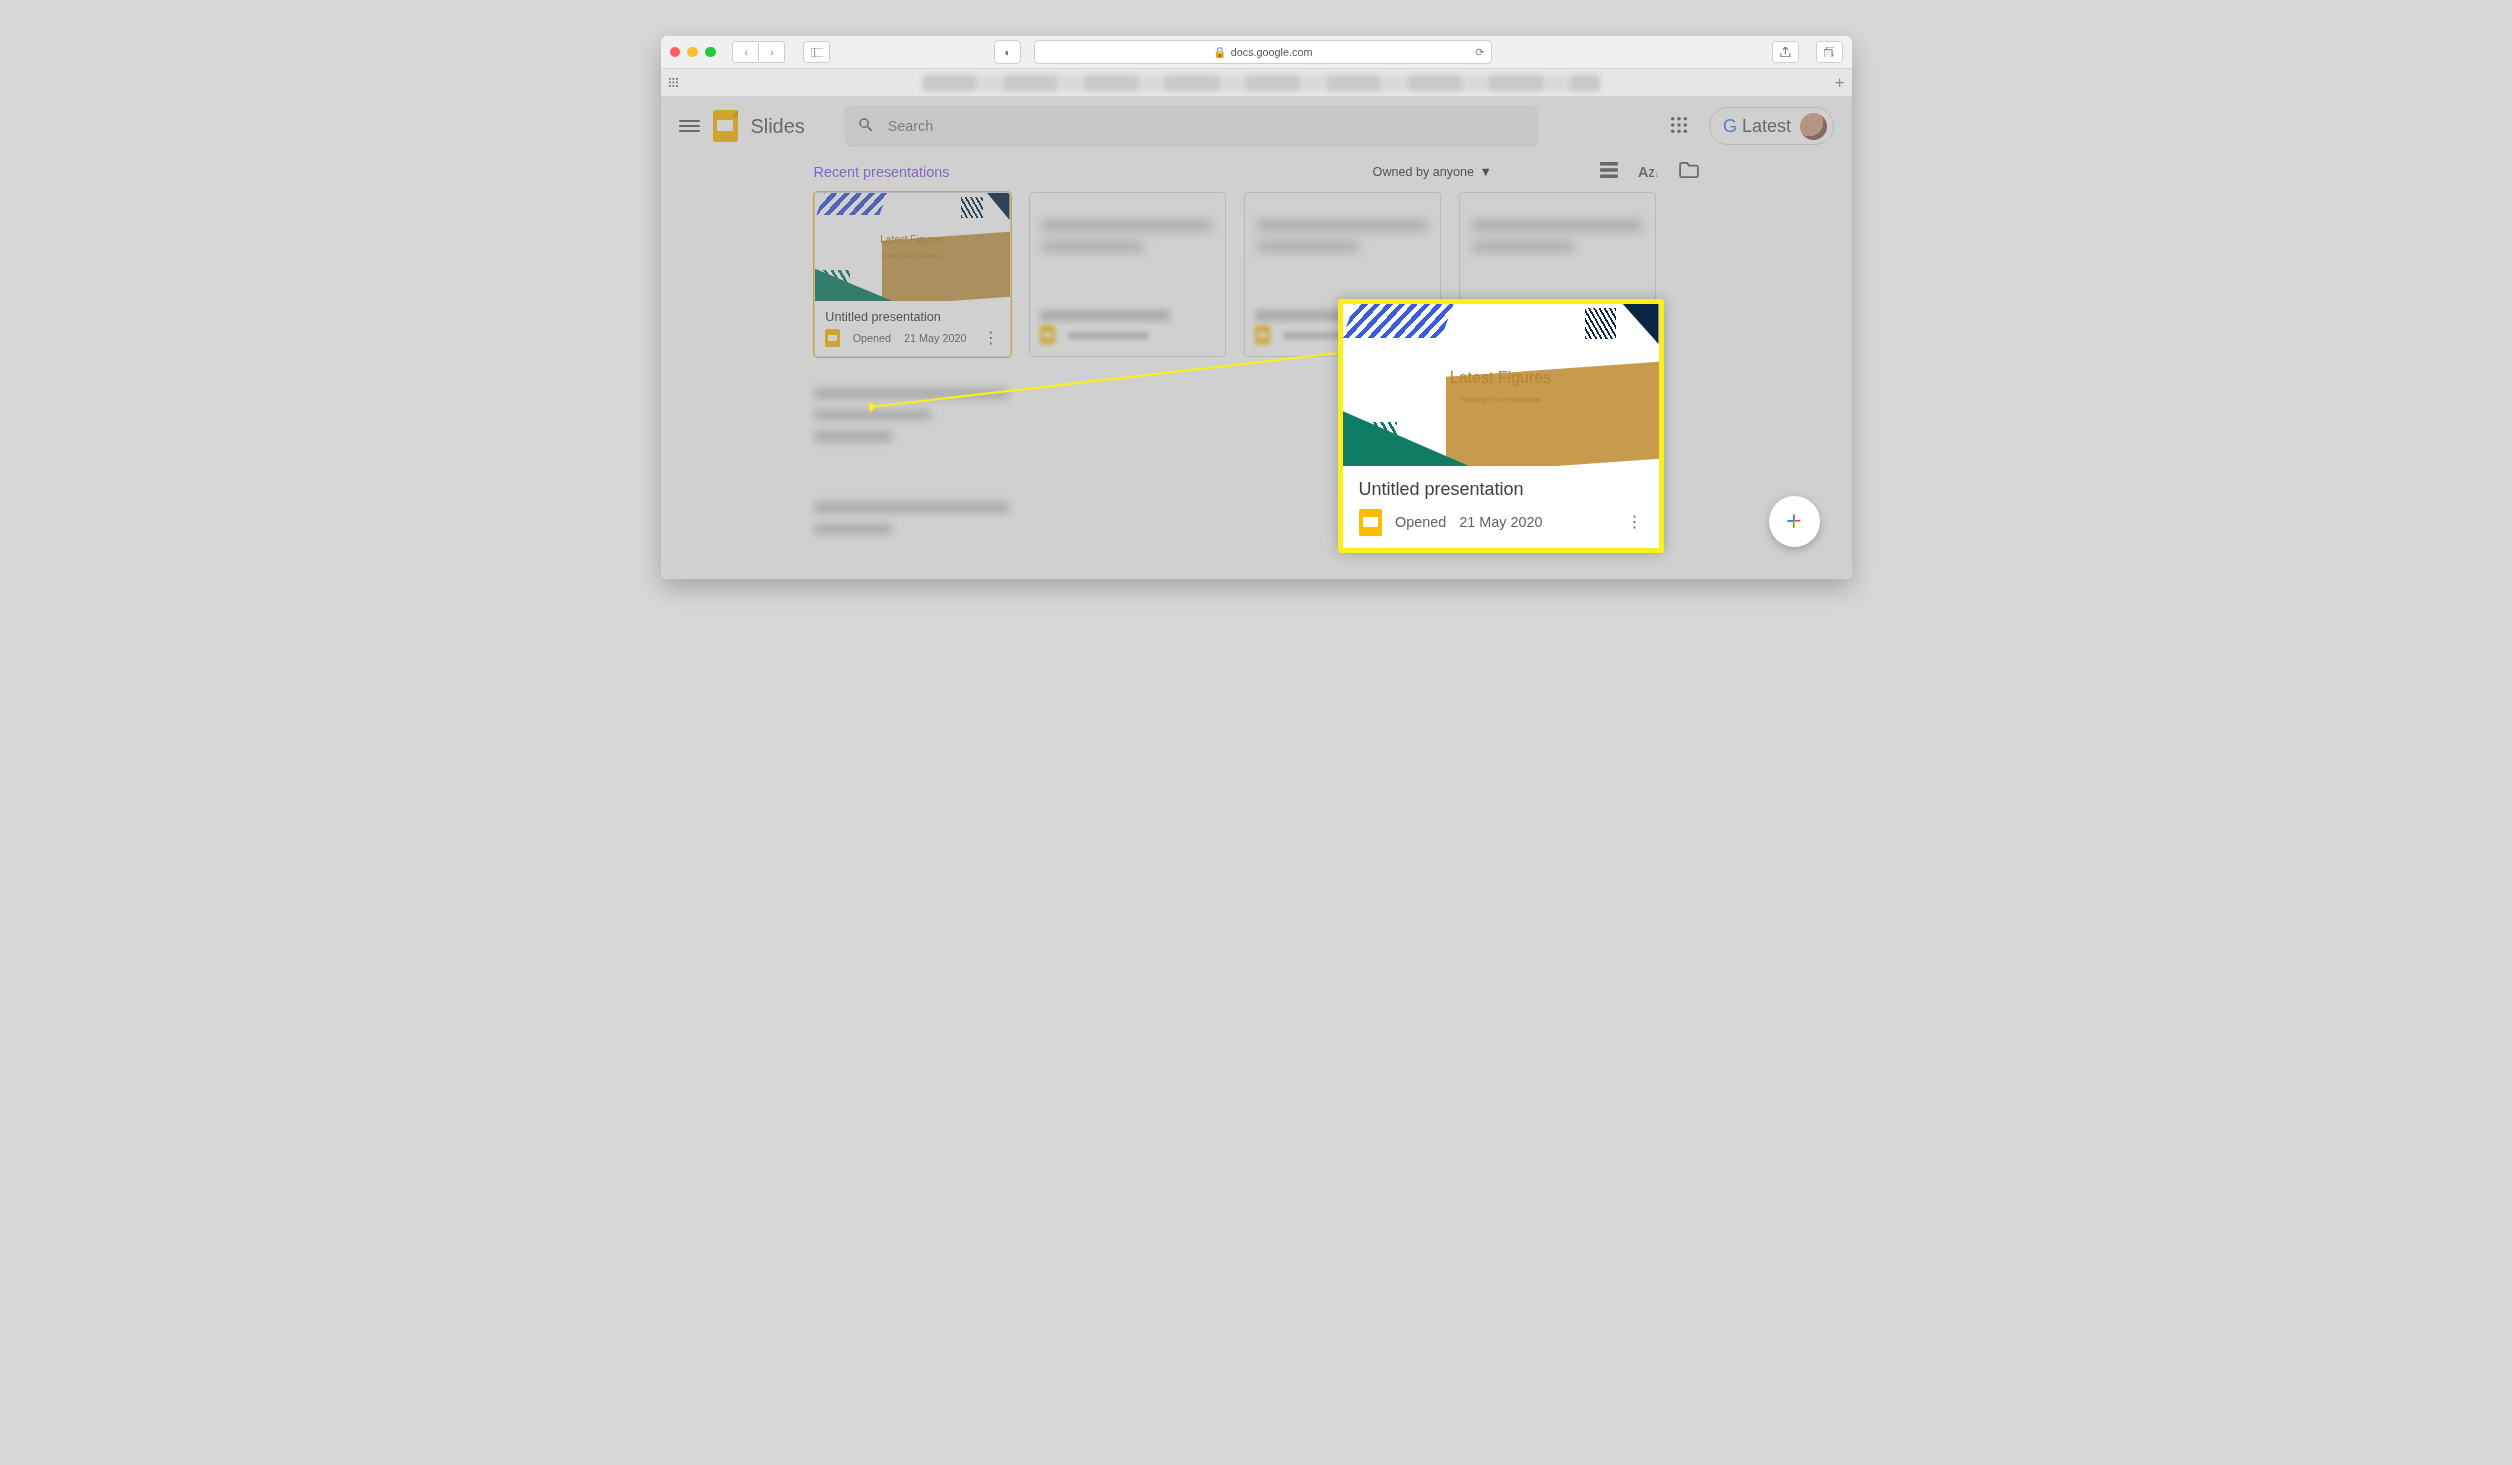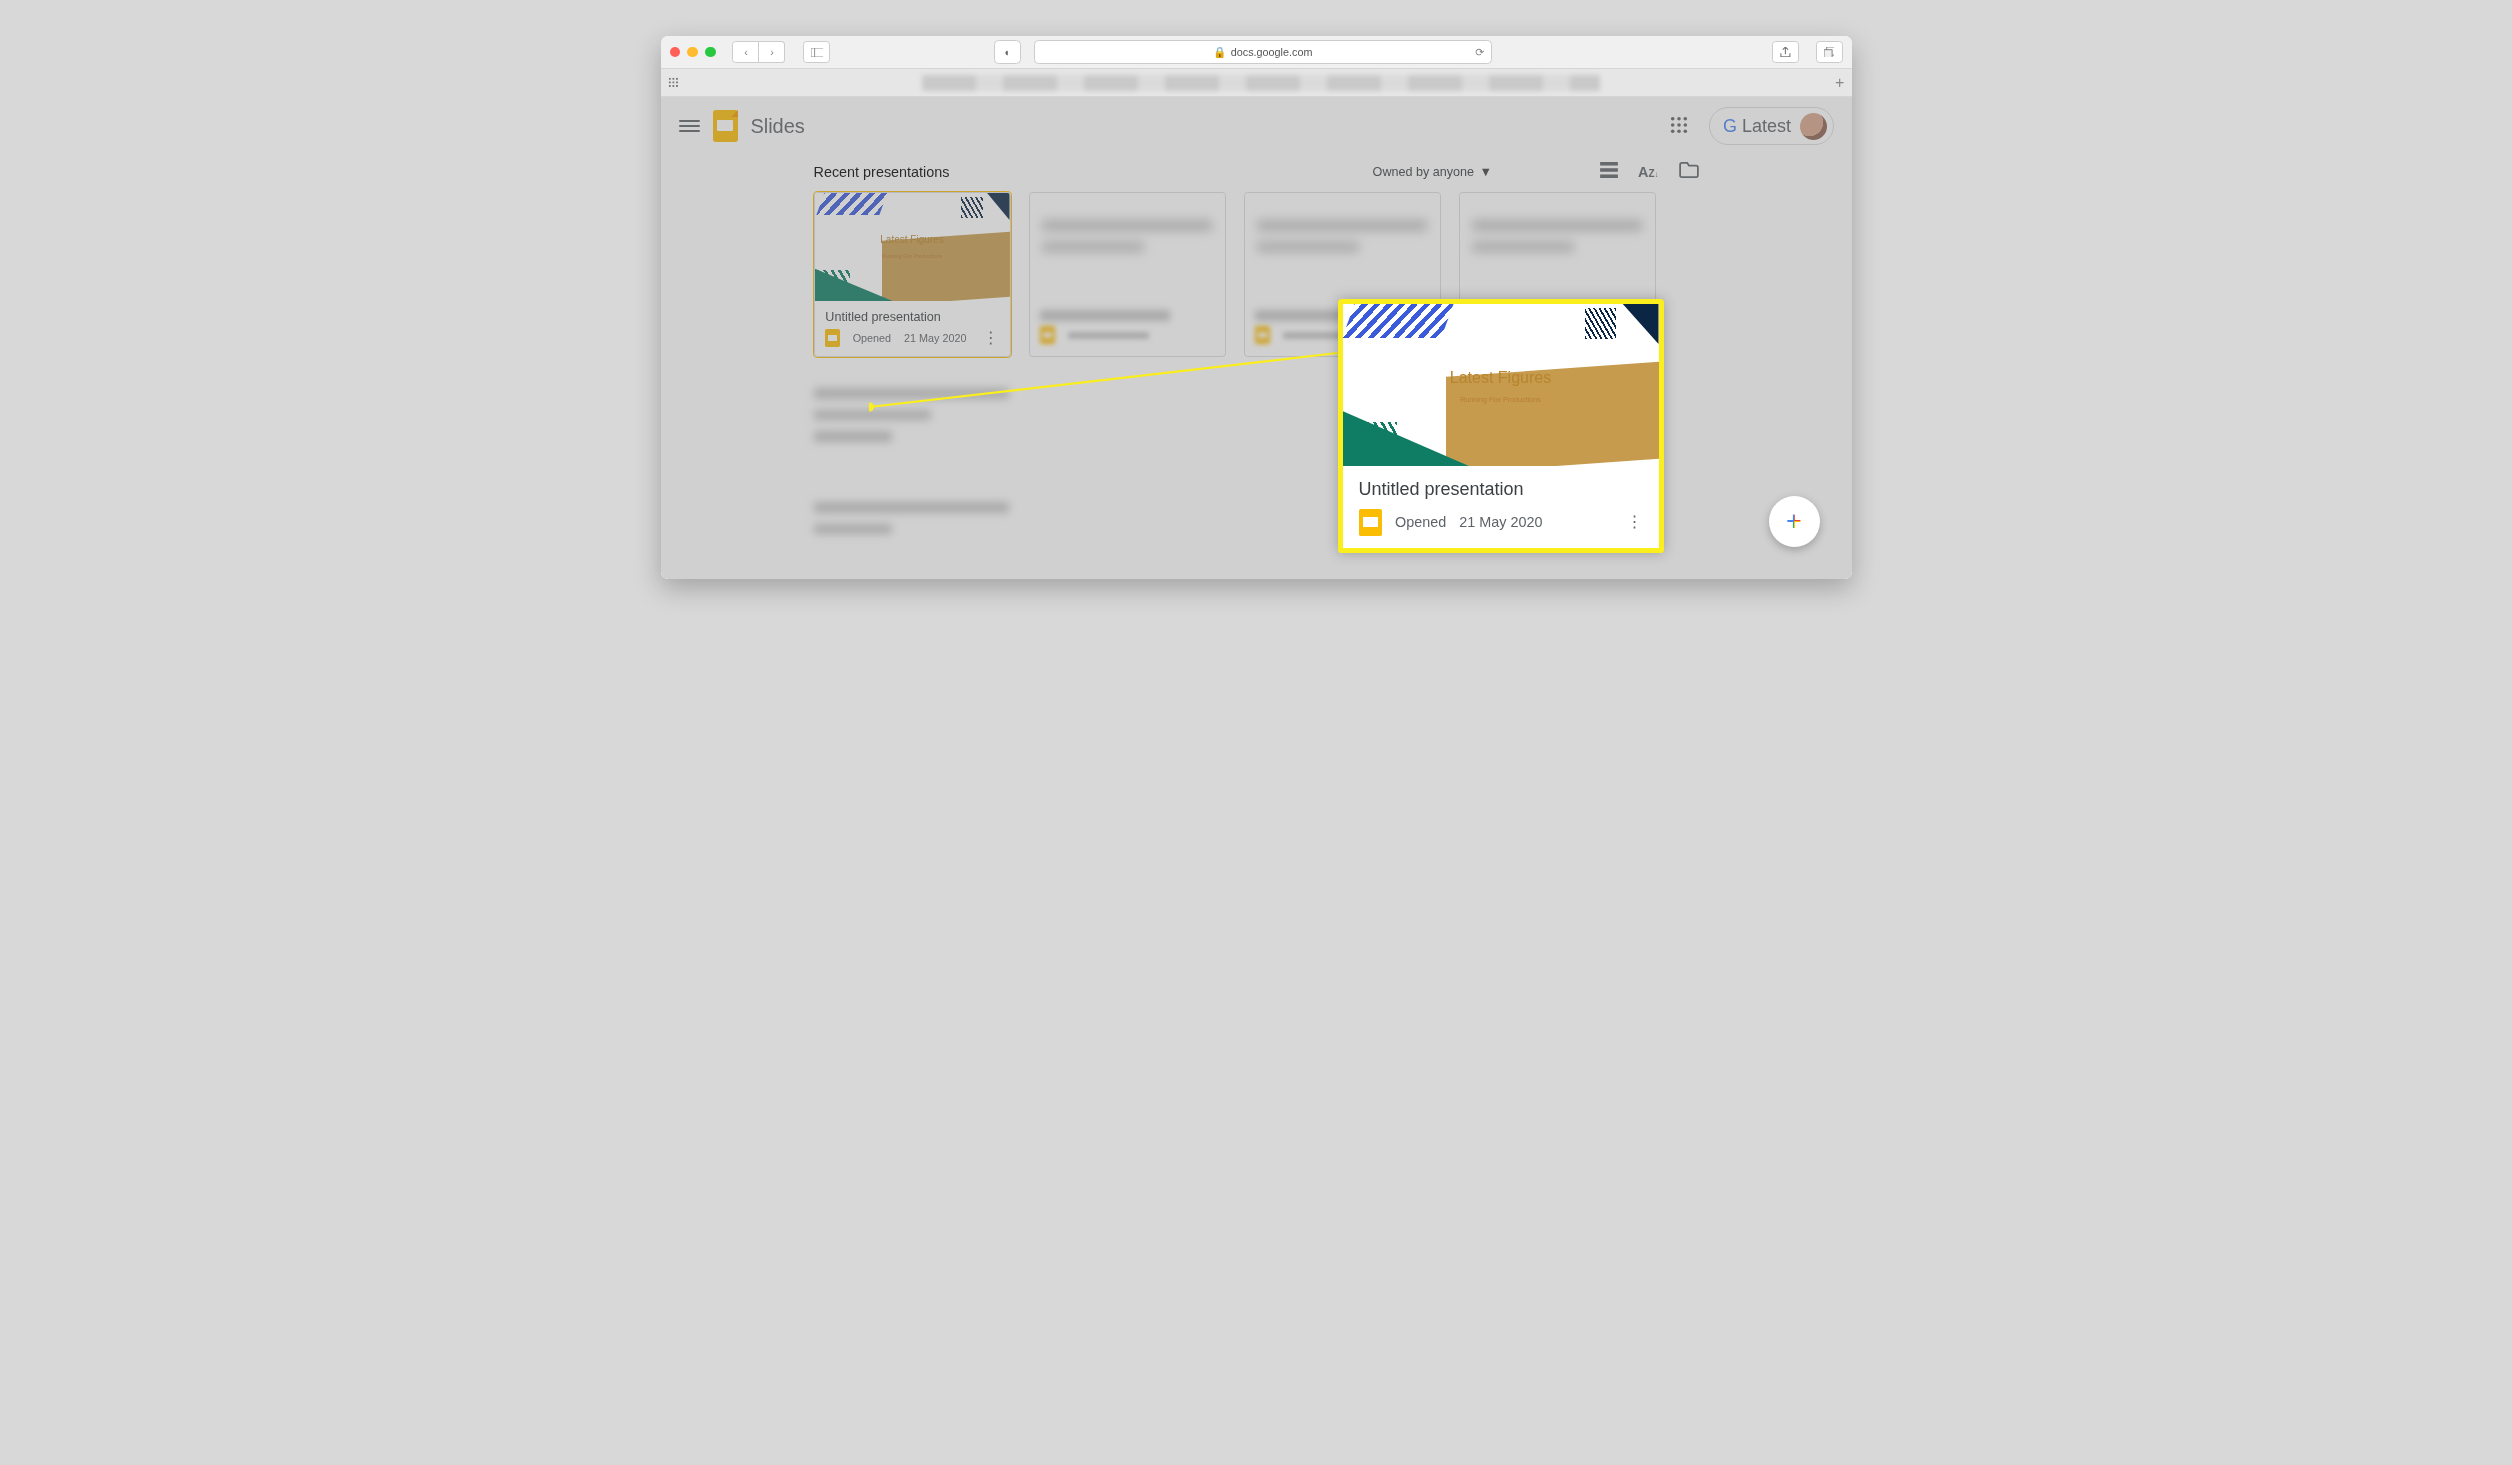--- a/index.html
+++ b/index.html
@@ -77,21 +77,21 @@
   }
   .search-icon svg{fill:#5f6368}
   .apps-icon{margin-left:auto}
   .gsuite-pill{
     border:0.9px solid #dadce0;border-radius:20px;height:36px;display:flex;align-items:center;padding:0 5.4px 0 12.6px;gap:9px;color:#5f6368;font-size:18px;margin-left:9px;
   }
   .avatar{width:27px;height:27px;border-radius:50%;background:radial-gradient(circle at 35% 35%,#d7a38a 0 55%,#8d6050 56%);}
   
   .content{padding:7.2px 153px 0 153px;position:relative}
   .row-head{display:flex;align-items:center;margin-bottom:10.8px}
-  .row-title{font-size:14.4px;color:#000000}
+  .row-title{font-size:14.4px;color:#8b5cf6}
   .owner-filter{margin-left:auto;margin-right:108px;color:#3c4043;font-size:12.6px;display:flex;align-items:center;gap:5.4px}
   .view-icons{display:flex;gap:20px;color:#5f6368;align-items:center}
   
   .grid{display:flex;flex-wrap:wrap;gap:18px}
   .card{
     width:195px;border:0.9px solid #dadce0;border-radius:3.6px;overflow:hidden;background:#fff;position:relative;
   }
   .card.selected{outline:1.8px solid #fbbc04;}
   .thumb{height:108px;background:#fff;position:relative}
   .thumb.blur{filter:blur(5.4px)}
@@ -193,20 +193,28 @@
   <div class="app">
 
     <div class="app-header">
       <div class="burger">
           <div></div>
           <div></div>
           <div></div>
         </div>
       <div class="slides-logo"></div>
       <div class="app-title">Slides</div>
+      <div class="searchbox">
+        <span class="search-icon">
+          <svg width="18" height="18" viewBox="0 0 24 24">
+              <path d="M15.5 14h-.79l-.28-.27A6.471 6.471 0 0016 9.5 6.5 6.5 0 109.5 16a6.47 6.47 0 004.23-1.57l.27.28v.79l5 5L20.49 19l-5-5zM9.5 14A4.5 4.5 0 1114 9.5 4.5 4.5 0 019.5 14z"></path>
+            </svg>
+        </span>
+        <span style="color:#7c8085;font-size:14.4px">Search</span>
+      </div>
       <span class="apps-icon">
         <svg width="18" height="18" viewBox="0 0 20 20" fill="#5f6368">
             <circle cx="3" cy="3" r="2"></circle>
             <circle cx="10" cy="3" r="2"></circle>
             <circle cx="17" cy="3" r="2"></circle>
             <circle cx="3" cy="10" r="2"></circle>
             <circle cx="10" cy="10" r="2"></circle>
             <circle cx="17" cy="10" r="2"></circle>
             <circle cx="3" cy="17" r="2"></circle>
             <circle cx="10" cy="17" r="2"></circle>

